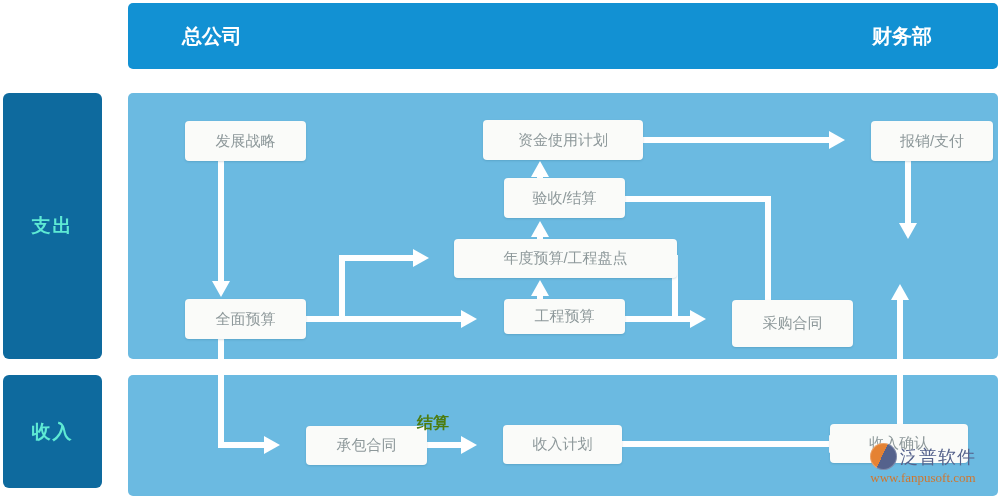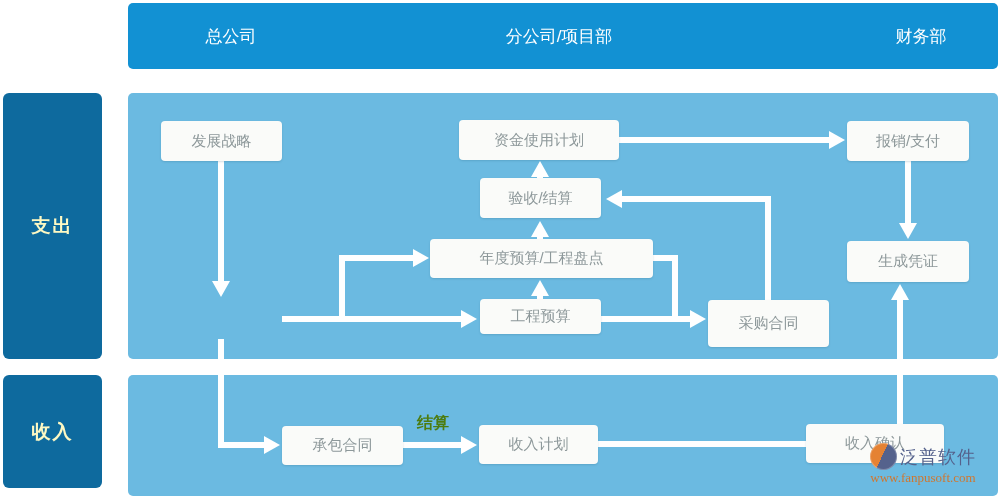--- a/index.html
+++ b/index.html
@@ -17,35 +17,36 @@
   .canvas{
     position:relative;width:1002px;height:496px;overflow:hidden;background:#ffffff;
     font-family:"Liberation Sans","DejaVu Sans",sans-serif;
   }
   .hdr{
     position:absolute;left:128px;top:3px;width:870px;height:66px;
     background:var(--header-bar);border-radius:5px;
   }
   .hdr-label{
     position:absolute;top:50%;transform:translate(-50%,-50%);
-    color:#fff;font-size:17px;font-weight:normal;white-space:nowrap;margin-left:19px;
+    color:#fff;font-size:20px;font-weight:bold;white-space:nowrap;
   }
   .rowlabel{
     position:absolute;left:3px;width:99px;background:var(--row-label);border-radius:6px;
     display:flex;align-items:center;justify-content:center;
-    color:#fef9c3;font-size:19px;font-weight:bold;letter-spacing:2px;
+    color:#5eead4;font-size:19px;font-weight:bold;letter-spacing:2px;
   }
   .panel{
     position:absolute;left:128px;width:870px;background:var(--panel);border-radius:5px;
   }
   .node{
     position:absolute;background:var(--node-bg);border-radius:4px;
     display:flex;align-items:center;justify-content:center;
     color:var(--node-text);font-size:15px;white-space:nowrap;
     box-shadow:0 1px 2px rgba(20,70,100,.18);
+    margin-left:24px;
   }
   .vl,.hl{position:absolute;background:var(--arrow);}
   .vl{width:6px;}
   .hl{height:6px;}
   .tri{position:absolute;width:0;height:0;border-style:solid;}
   .tri-right{border-width:9px 0 9px 16px;border-color:transparent transparent transparent var(--arrow);}
   .tri-left{border-width:9px 16px 9px 0;border-color:transparent var(--arrow) transparent transparent;}
   .tri-down{border-width:16px 9px 0 9px;border-color:var(--arrow) transparent transparent transparent;}
   .tri-up{border-width:0 9px 16px 9px;border-color:transparent transparent var(--arrow) transparent;}
   .edge-label{
@@ -61,21 +62,20 @@
   .wm-brand{font-size:18px;font-weight:normal;color:var(--watermark-brand);letter-spacing:1px;}
   .wm-url{margin-top:1px;font-size:13px;color:var(--watermark-url);font-family:"Liberation Serif","DejaVu Serif",serif;}
 </style>
 </head>
 <body>
 
 <div class="canvas">
 
   <div class="hdr">
     <span class="hdr-label" style="left:84px">总公司</span>
-    <span class="hdr-label" style="left:412px">分公司/项目部</span>
     <span class="hdr-label" style="left:774px">财务部</span>
   </div>
 
   <div class="rowlabel" style="top:93px;height:266px">支出</div>
   <div class="rowlabel" style="top:375px;height:113px">收入</div>
 
   <div class="panel" style="top:93px;height:266px"></div>
   <div class="panel" style="top:375px;height:121px"></div>
 
   <div class="vl" style="left:218px;top:161px;height:122px"></div>
@@ -111,21 +111,21 @@
   <div class="tri tri-right" style="left:264px;top:436px"></div>
   <div class="tri tri-right" style="left:461px;top:436px"></div>
   <div class="tri tri-right" style="left:829px;top:435px"></div>
   <div class="tri tri-up" style="left:891px;top:284px"></div>
 
   <div class="node" style="left:161px;top:121px;width:121px;height:40px">发展战略</div>
   <div class="node" style="left:459px;top:120px;width:160px;height:40px">资金使用计划</div>
   <div class="node" style="left:847px;top:121px;width:122px;height:40px">报销/支付</div>
   <div class="node" style="left:480px;top:178px;width:121px;height:40px">验收/结算</div>
   <div class="node" style="left:430px;top:239px;width:223px;height:39px">年度预算/工程盘点</div>
-  <div class="node" style="left:847px;top:241px;width:122px;height:41px">生成凭证</div>
+  <div class="node" style="left:161px;top:299px;width:121px;height:40px">全面预算</div>
   <div class="node" style="left:480px;top:299px;width:121px;height:35px">工程预算</div>
   <div class="node" style="left:708px;top:300px;width:121px;height:47px">采购合同</div>
   <div class="node" style="left:282px;top:426px;width:121px;height:39px">承包合同</div>
   <div class="node" style="left:479px;top:425px;width:119px;height:39px">收入计划</div>
   <div class="node" style="left:806px;top:424px;width:138px;height:39px">收入确认</div>
 
   <div class="edge-label" style="left:405px;top:413px;width:56px">结算</div>
 
   <div class="watermark">
     <div class="wm-row">

